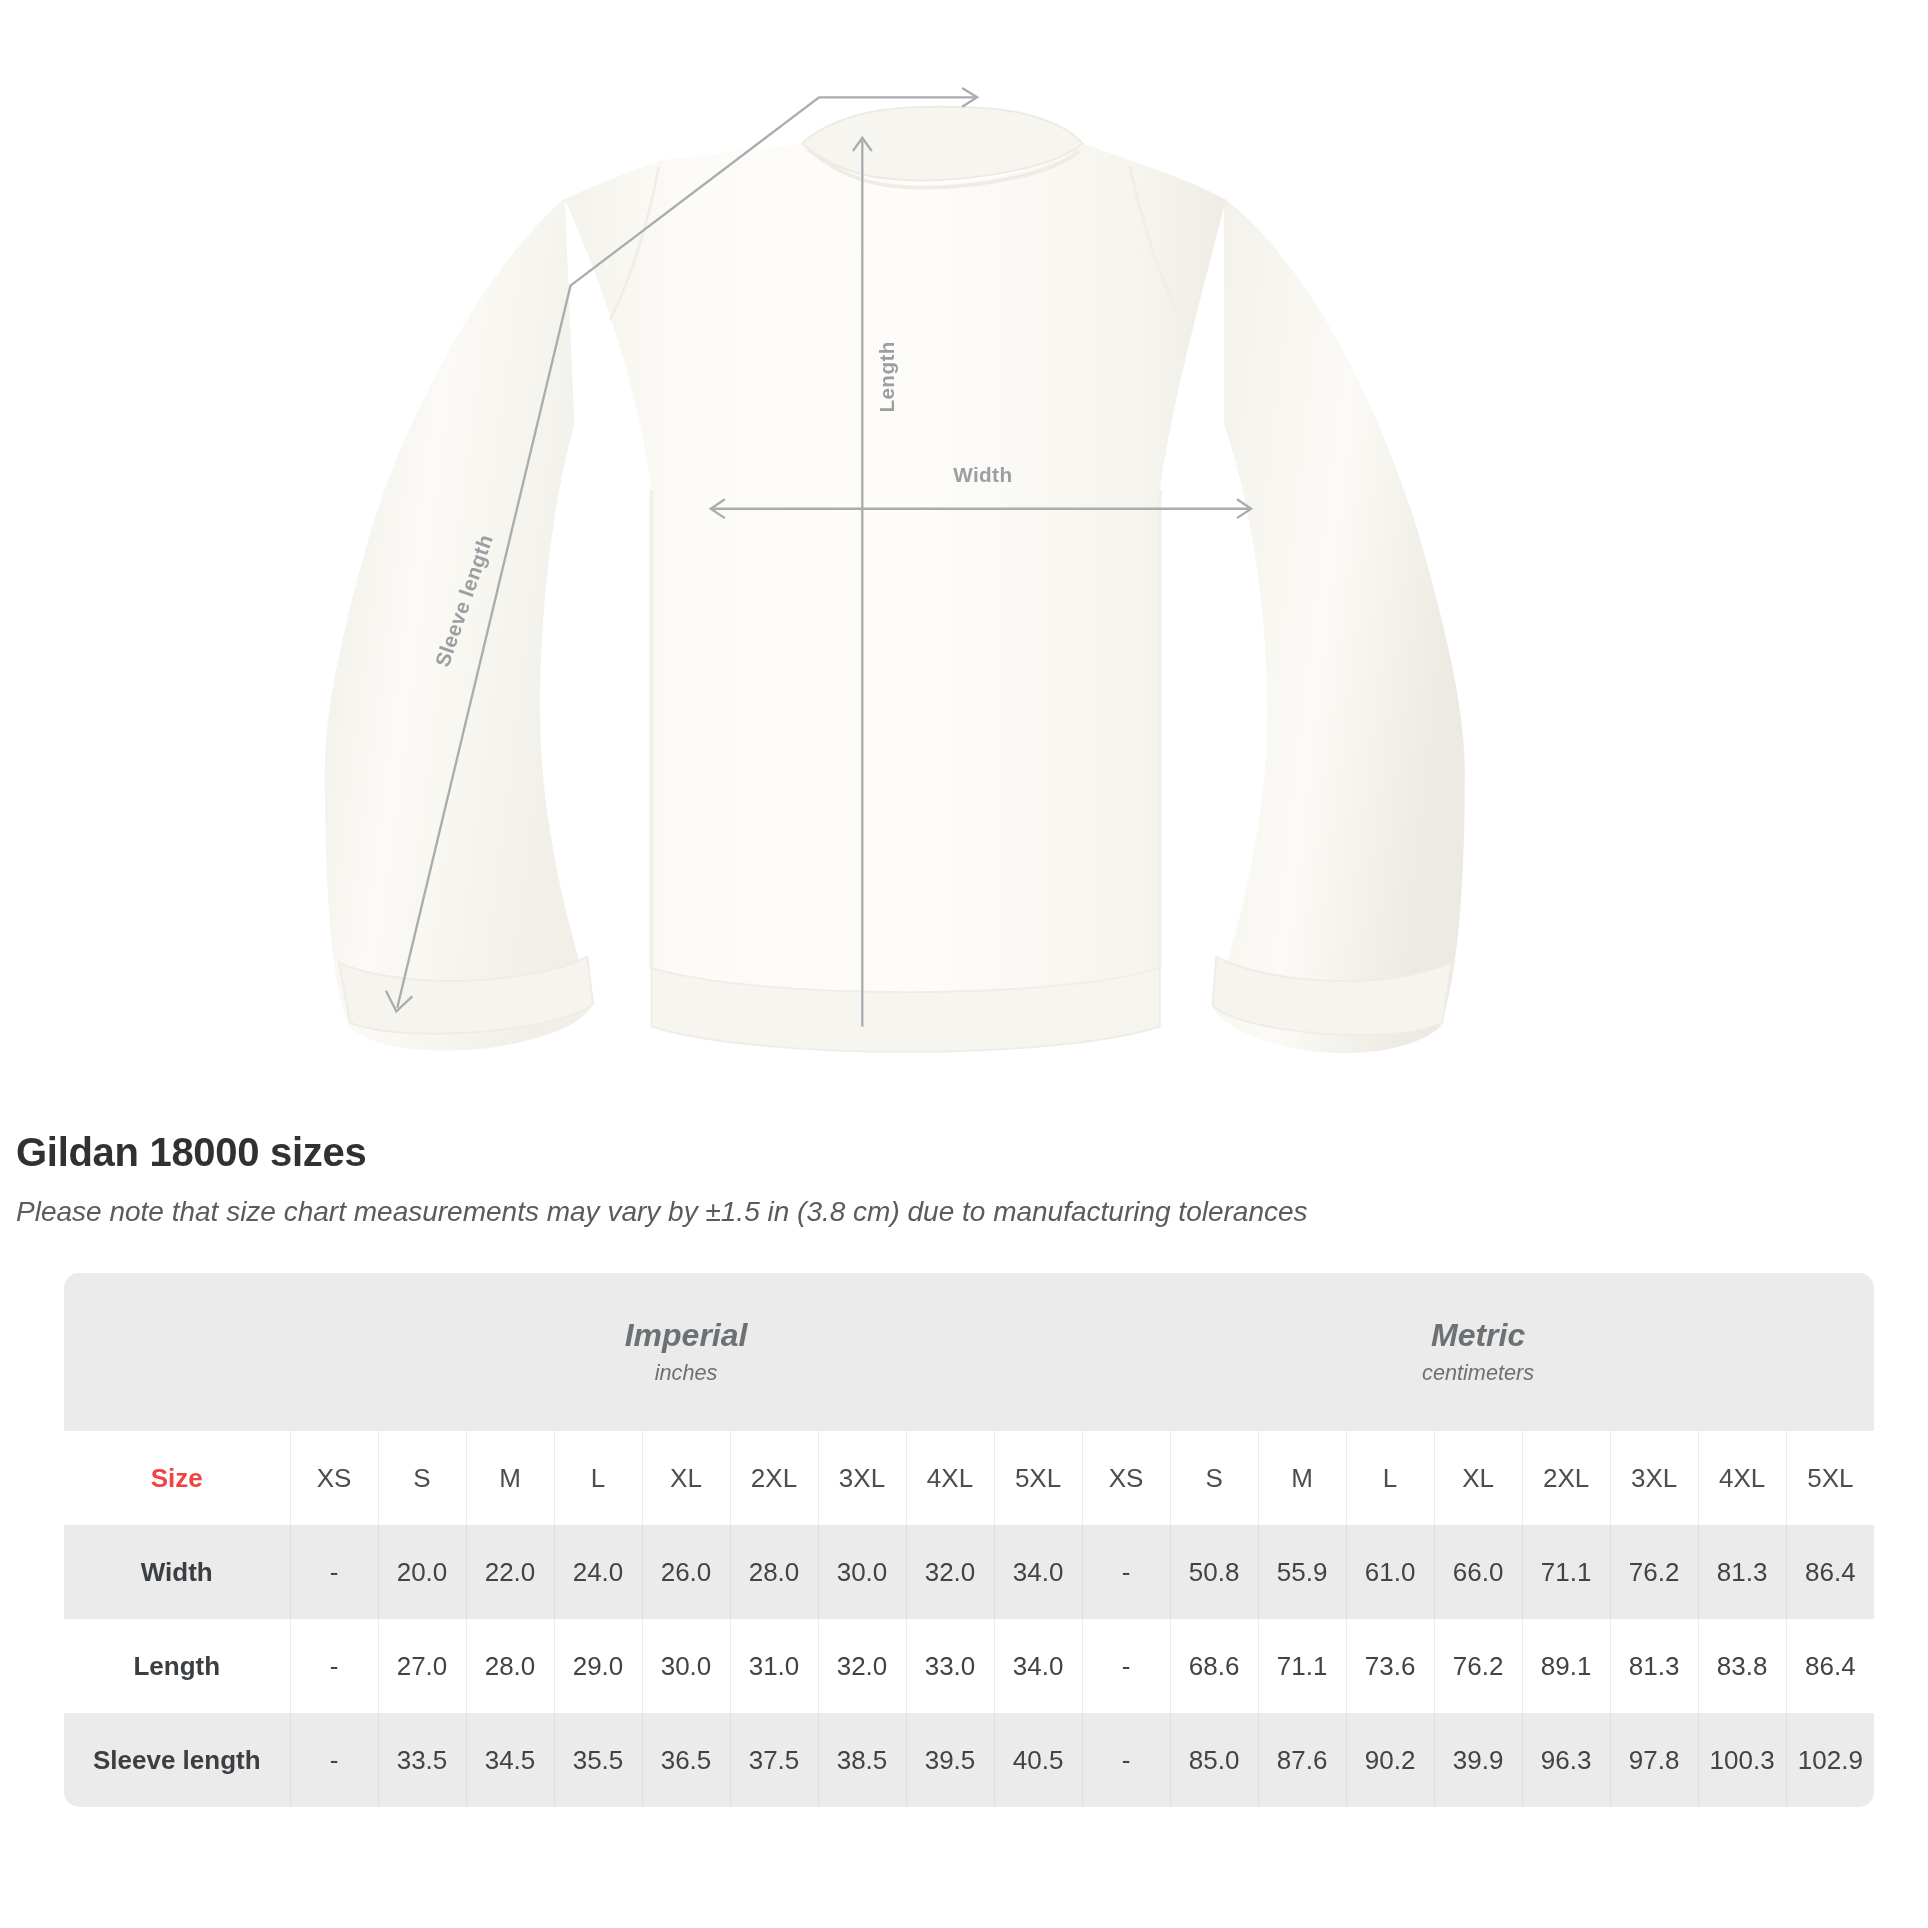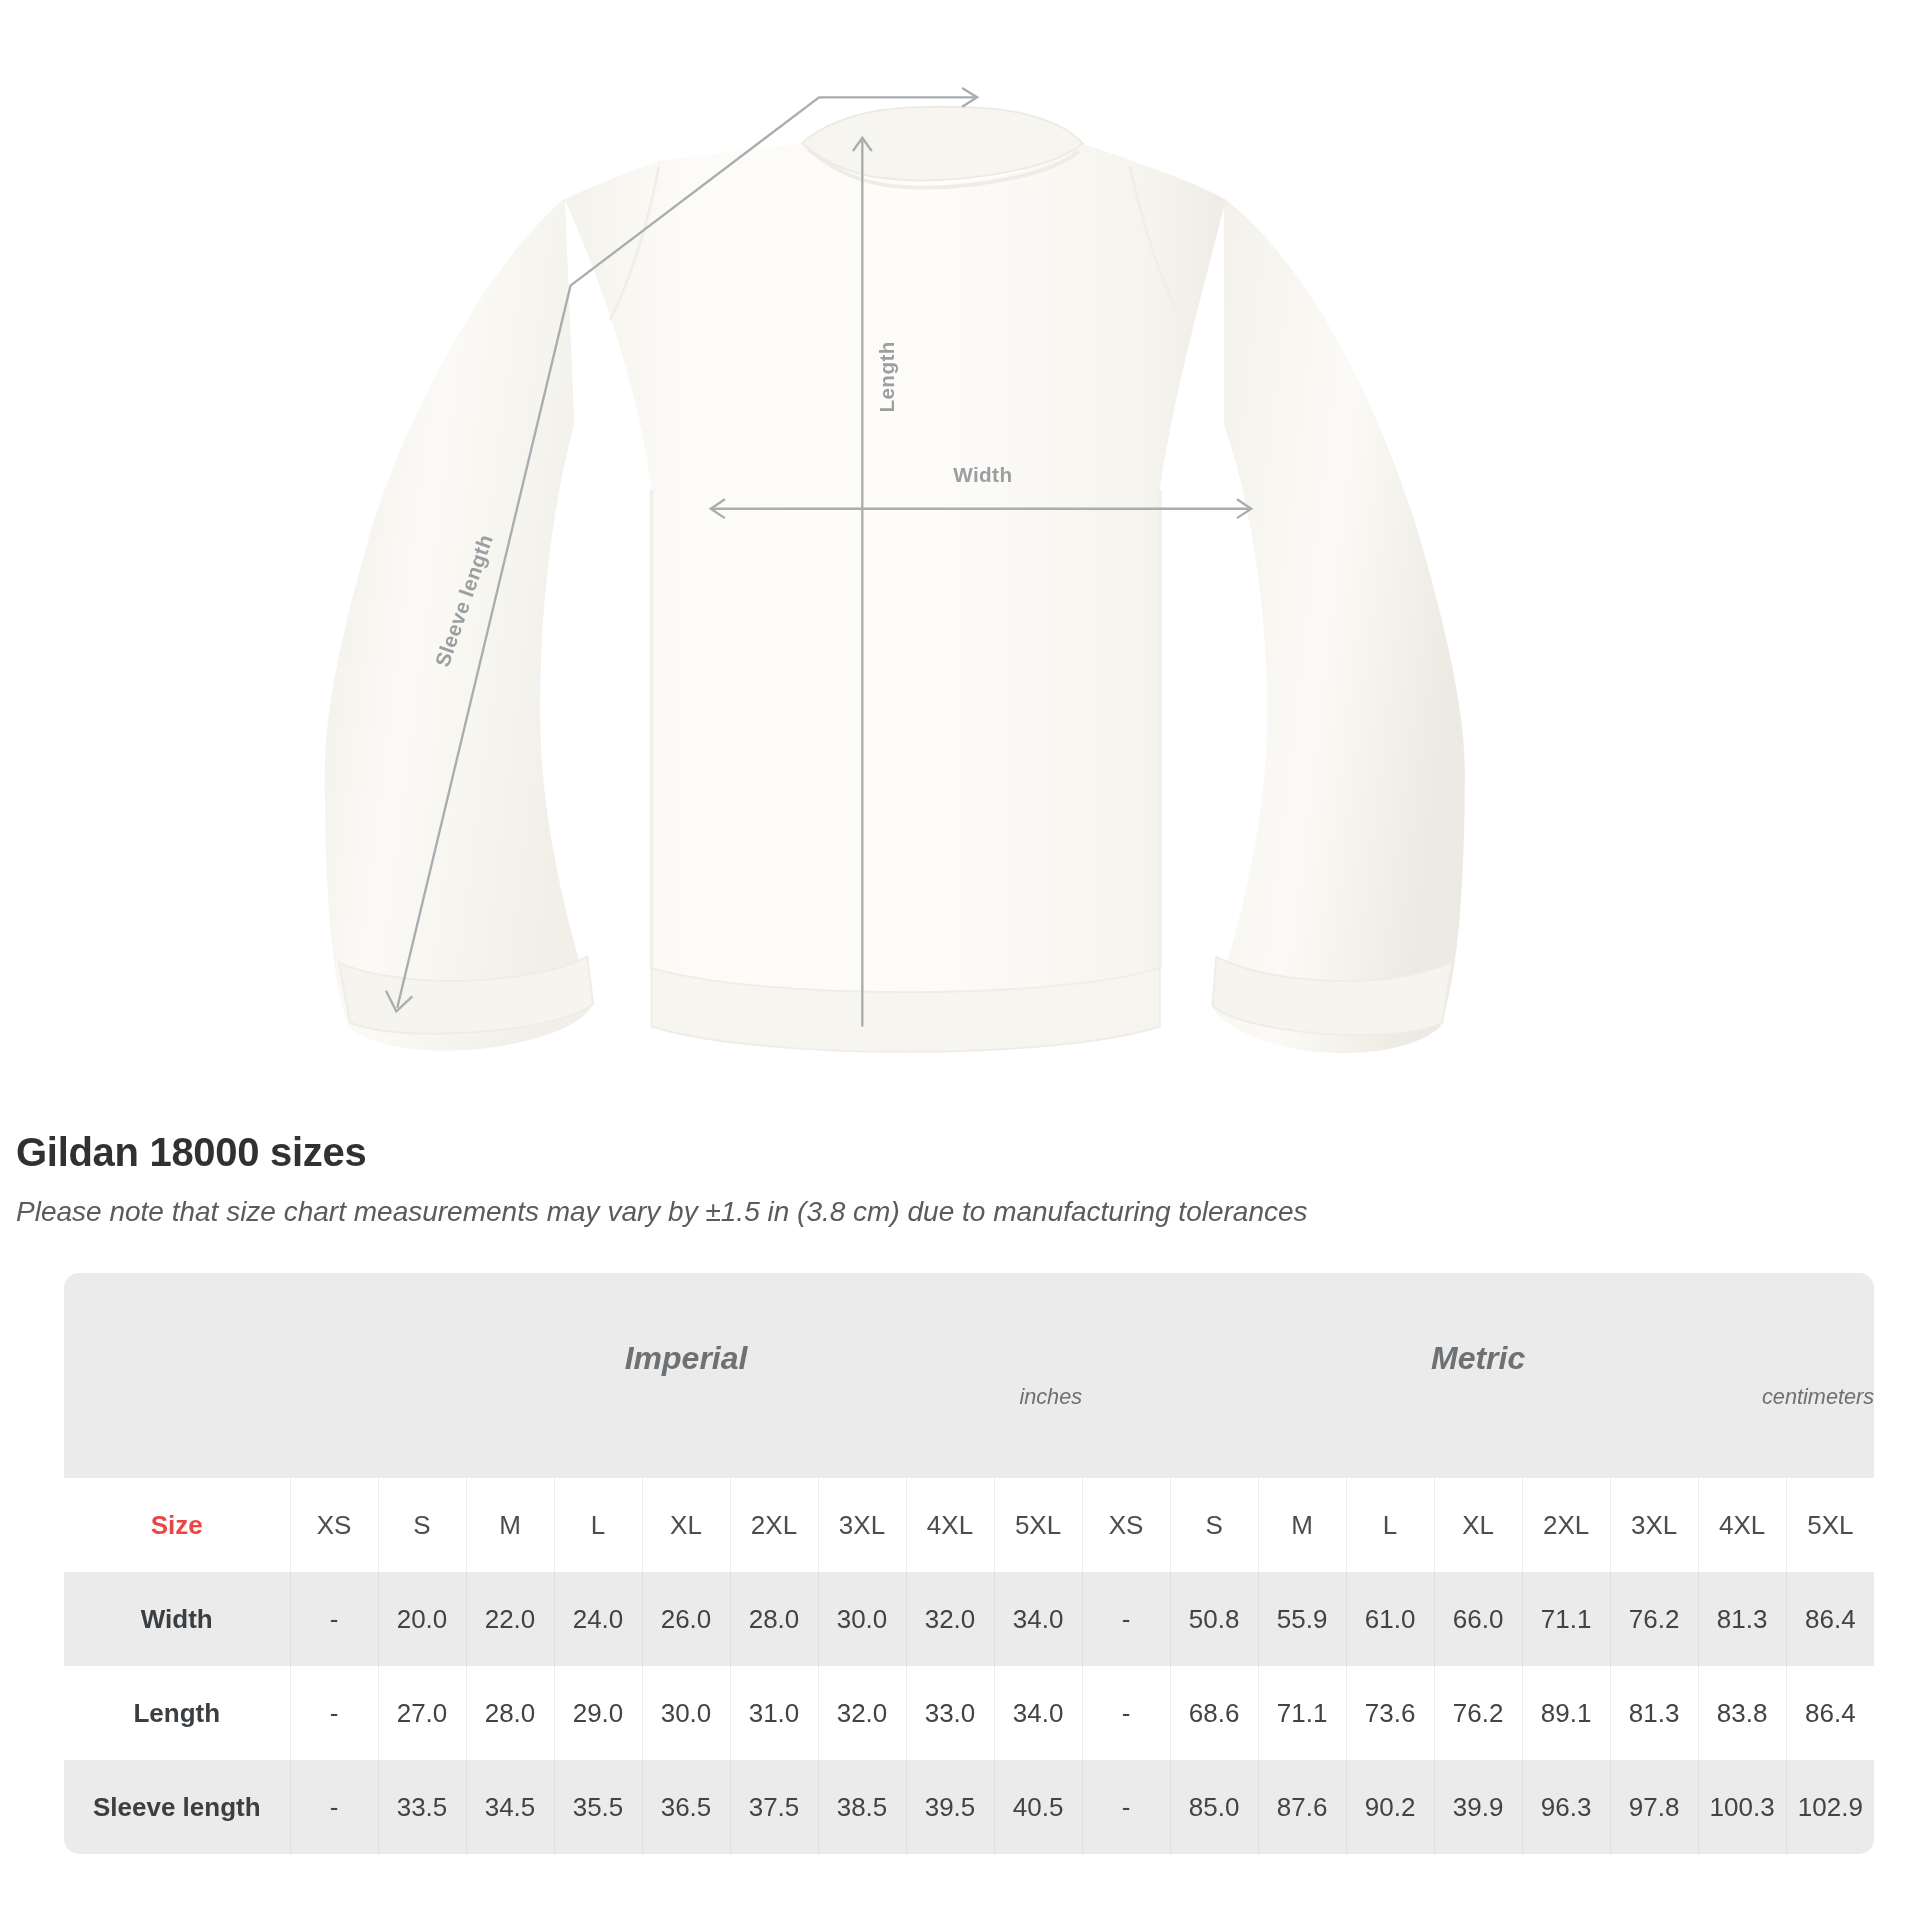--- a/index.html
+++ b/index.html
@@ -64,36 +64,35 @@
     table-layout: fixed;
   }
   table.size-table td, table.size-table th {
     border: none;
     text-align: center;
     vertical-align: middle;
   }
   
   .unit-head {
     background: #ebebeb;
-    height: 205px;
+    height: 158px;
     padding: 0;
   }
   .unit-head .u-name {
     font-size: 32px;
     font-style: italic;
     font-weight: bold;
     color: #6d7174;
     line-height: 1.1;
   }
   .unit-head .u-sub {
     font-size: 21.7px;
     font-style: italic;
     color: #6d7174;
     margin-top: 7.5px;
-    text-align: right;
   }
   .corner-tl { background: #ebebeb; border-top-left-radius: 15px; }
   .corner-tr { background: #ebebeb; border-top-right-radius: 15px; }
 
   
   tr.size-row td {
     height: 94px;
     background: #ffffff;
     font-size: 26px;
     color: #4a4e51;

